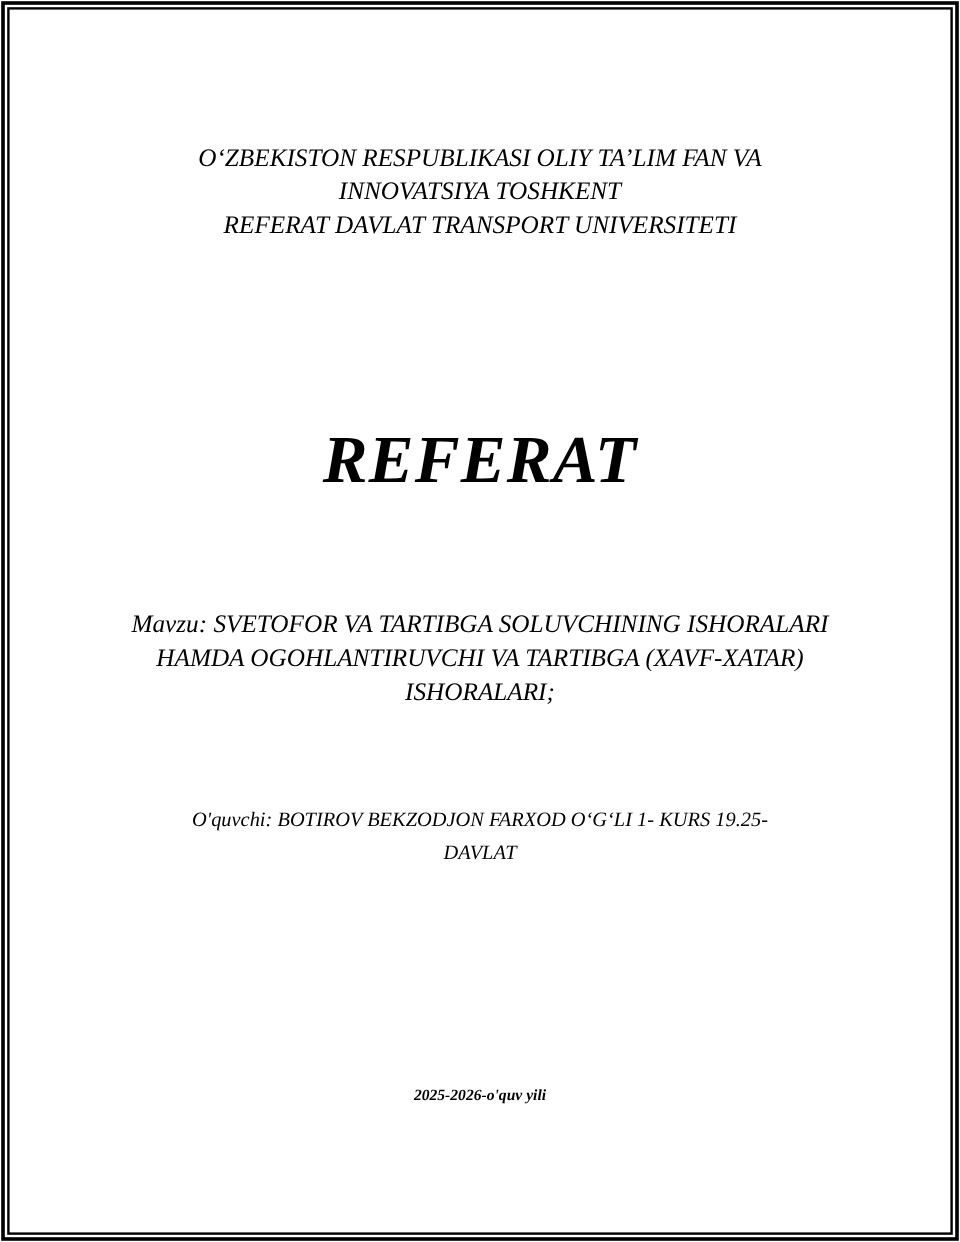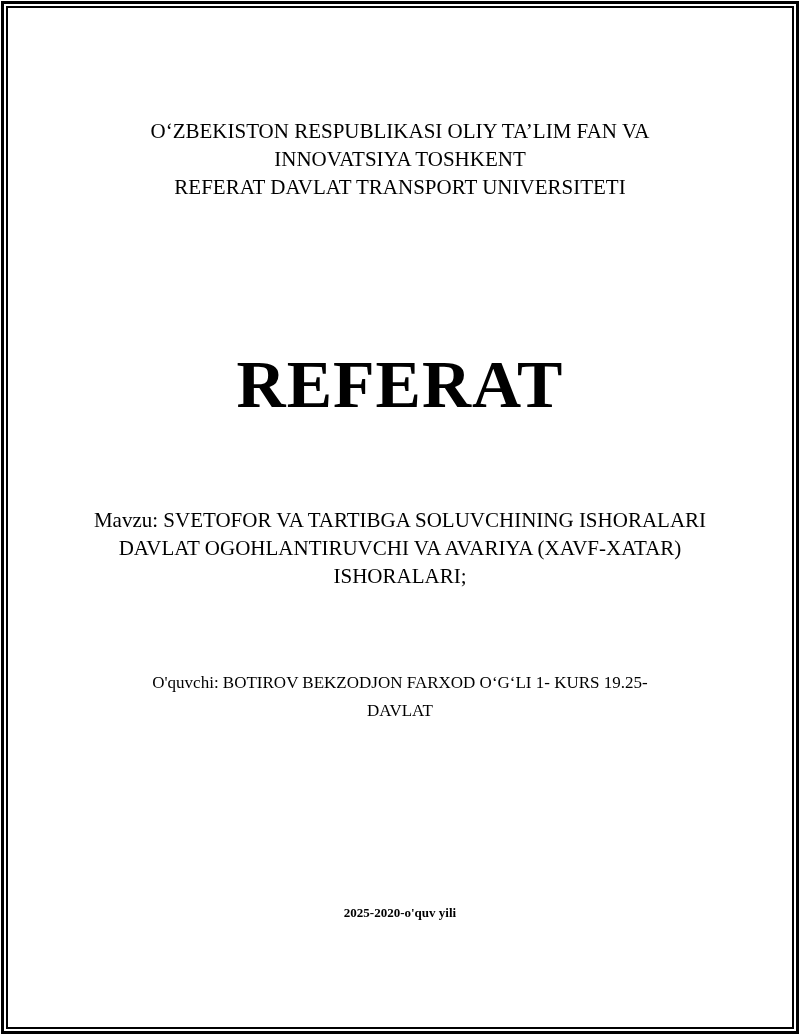--- a/index.html
+++ b/index.html
@@ -8,20 +8,21 @@
     background: #ffffff;
   }
   .page {
     position: relative;
     width: 800px;
     height: 1035px;
     background: #ffffff;
     color: #000000;
     font-family: "Liberation Serif", "DejaVu Serif", serif;
     overflow: hidden;
+    font-style: italic;
   }
   
   .frame-outer {
     position: absolute;
     top: 1px; left: 1px; right: 1px; bottom: 1px;
     border: 3px solid #000000;
     pointer-events: none;
   }
   .frame-inner {
     position: absolute;
@@ -35,21 +36,21 @@
     right: 40px;
     text-align: center;
   }
   .ministry-header {
     top: 117px;
     font-size: 21px;
     line-height: 28px;
   }
   .main-title {
     top: 345px;
-    font-size: 68px;
+    font-size: 56px;
     line-height: 78px;
     font-weight: bold;
     letter-spacing: 1px;
     text-align: center;
   }
   .topic {
     top: 494px;
     font-size: 21px;
     line-height: 28px;
     margin-top: 12px;
@@ -77,24 +78,24 @@
   <div class="block ministry-header">
     <div>OʻZBEKISTON RESPUBLIKASI OLIY TA’LIM FAN VA</div>
     <div>INNOVATSIYA TOSHKENT</div>
     <div>REFERAT DAVLAT TRANSPORT UNIVERSITETI</div>
   </div>
 
   <div class="block main-title">REFERAT</div>
 
   <div class="block topic">
     <div>Mavzu: SVETOFOR VA TARTIBGA SOLUVCHINING ISHORALARI</div>
-    <div>DAVLAT OGOHLANTIRUVCHI VA AVARIYA (XAVF-XATAR)</div>
+    <div>HAMDA OGOHLANTIRUVCHI VA TARTIBGA (XAVF-XATAR)</div>
     <div>ISHORALARI;</div>
   </div>
 
   <div class="block student">
     <div>O'quvchi: BOTIROV BEKZODJON FARXOD OʻGʻLI 1- KURS 19.25-</div>
     <div>DAVLAT</div>
   </div>
 
-  <div class="block school-year">2025-2020-o'quv yili</div>
+  <div class="block school-year">2025-2026-o'quv yili</div>
 
 </div>
 
 </body></html>

